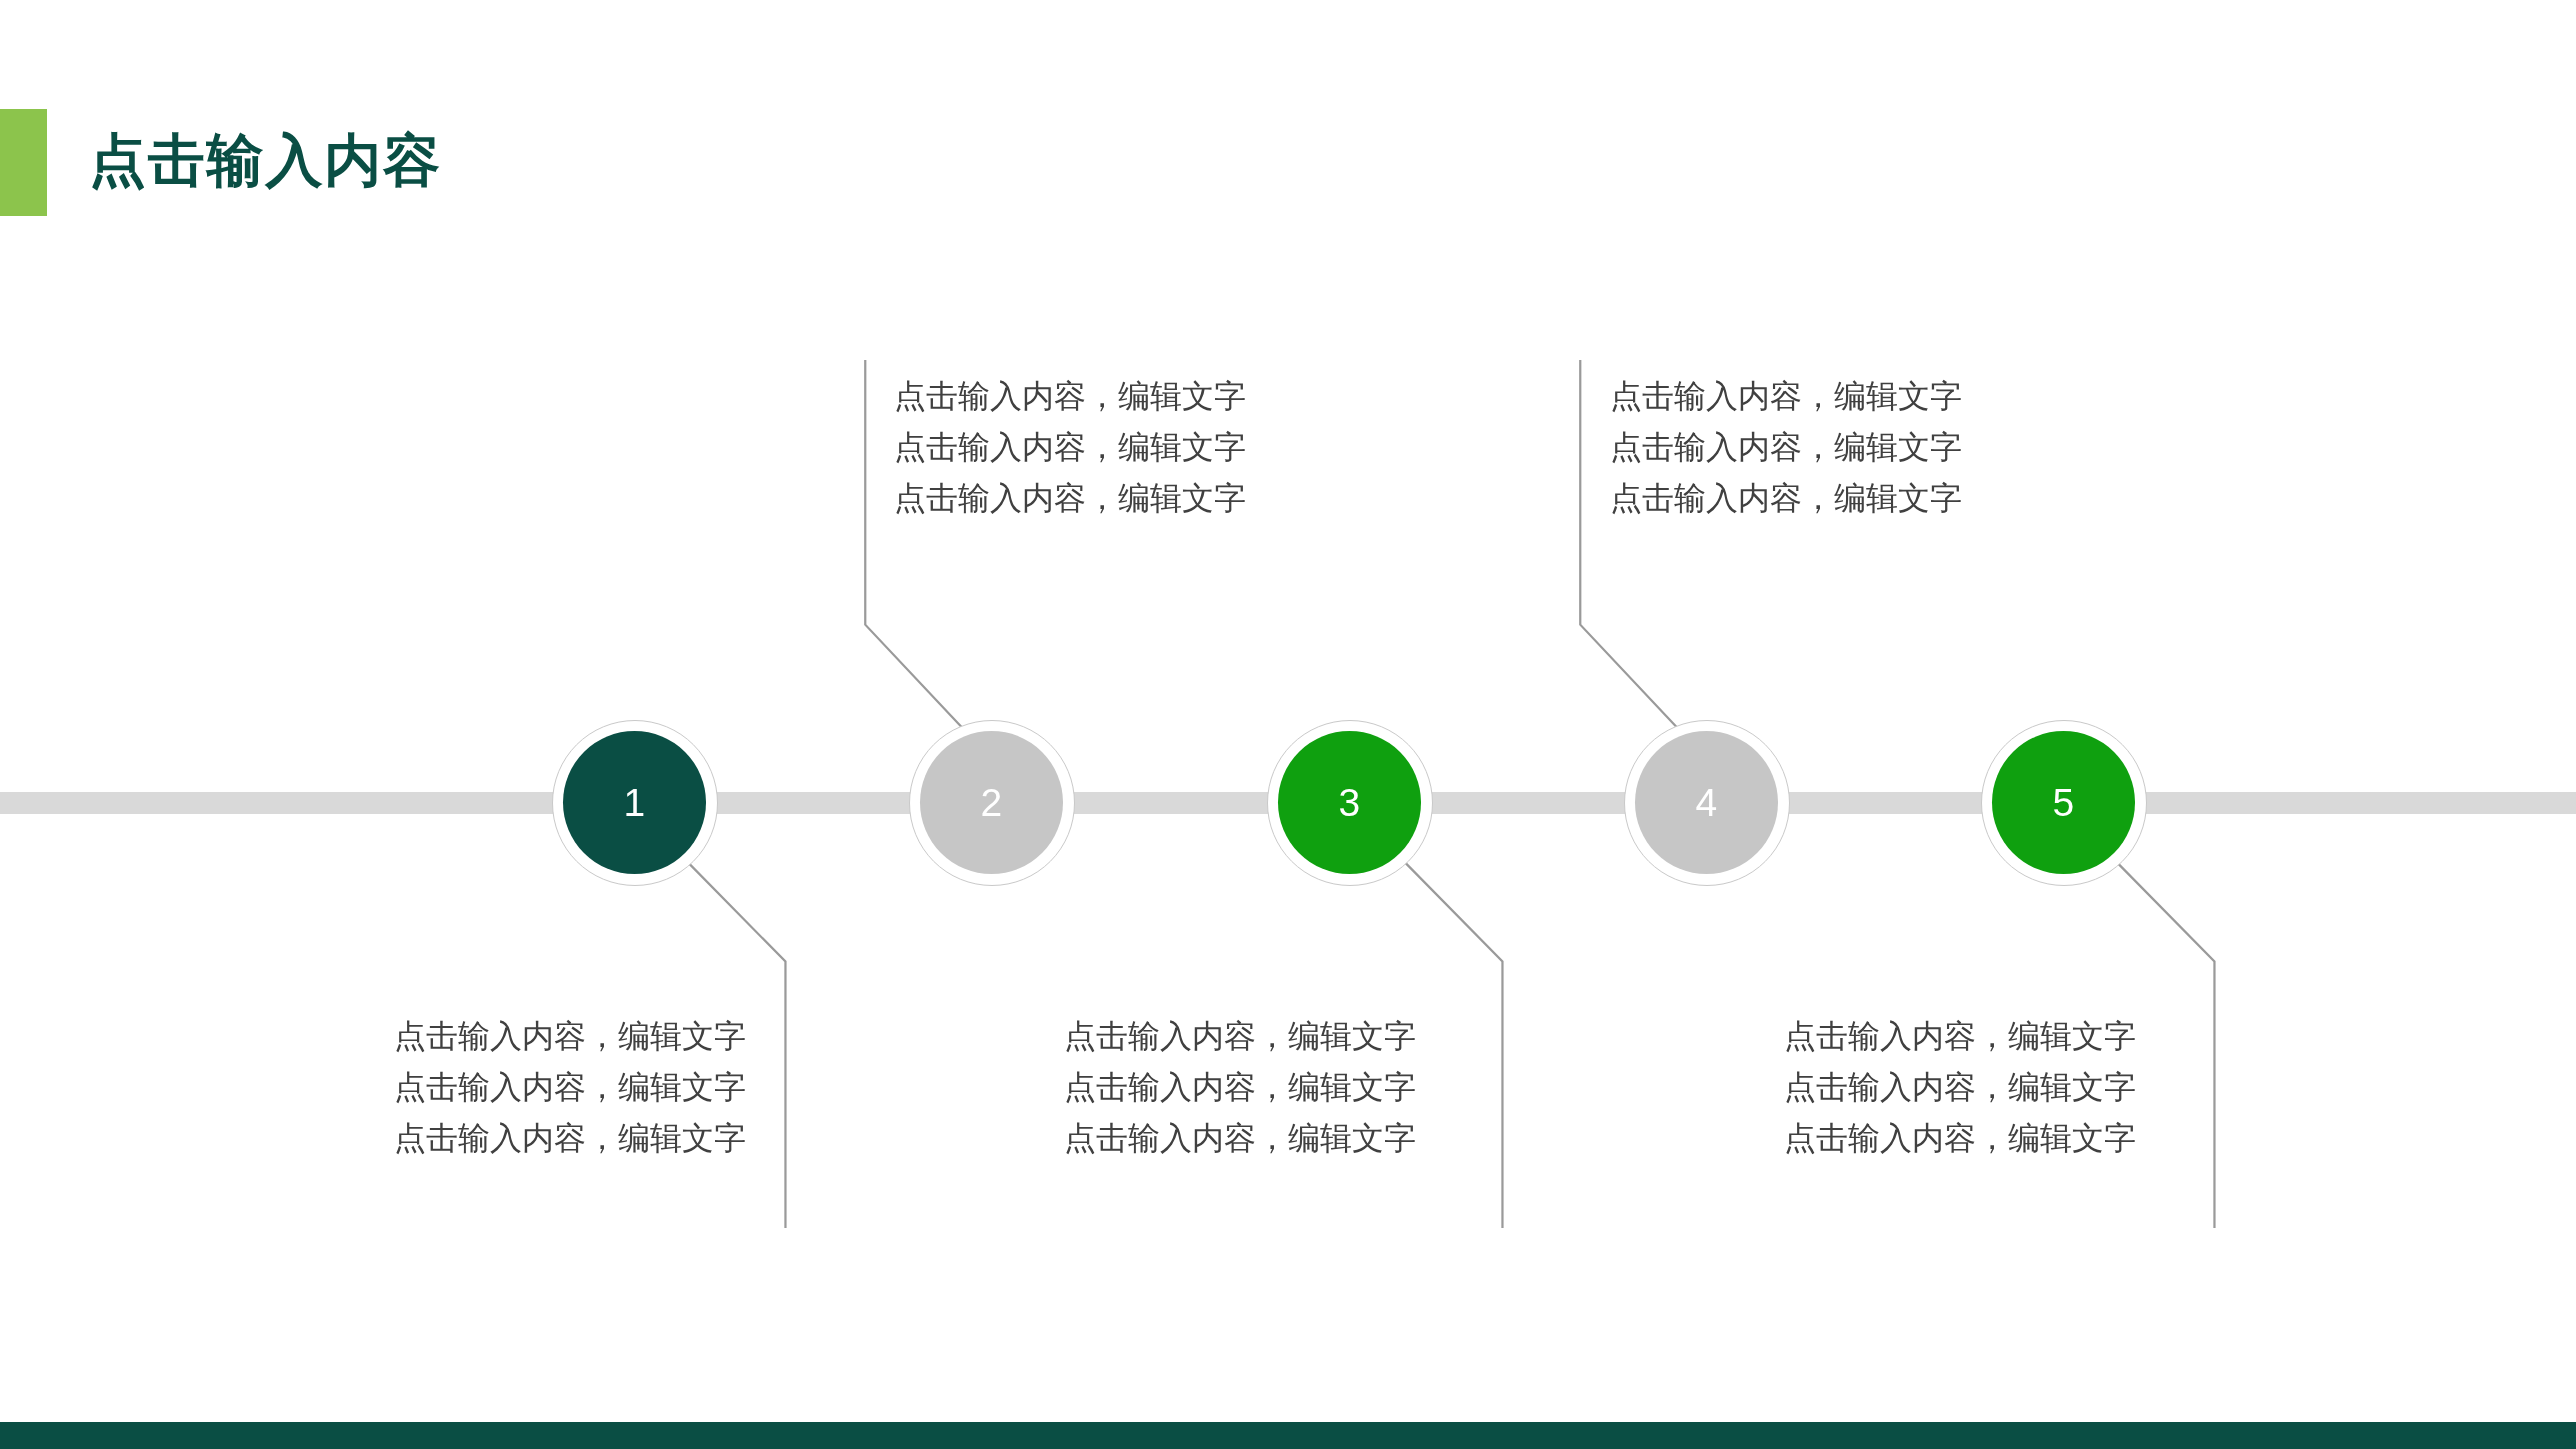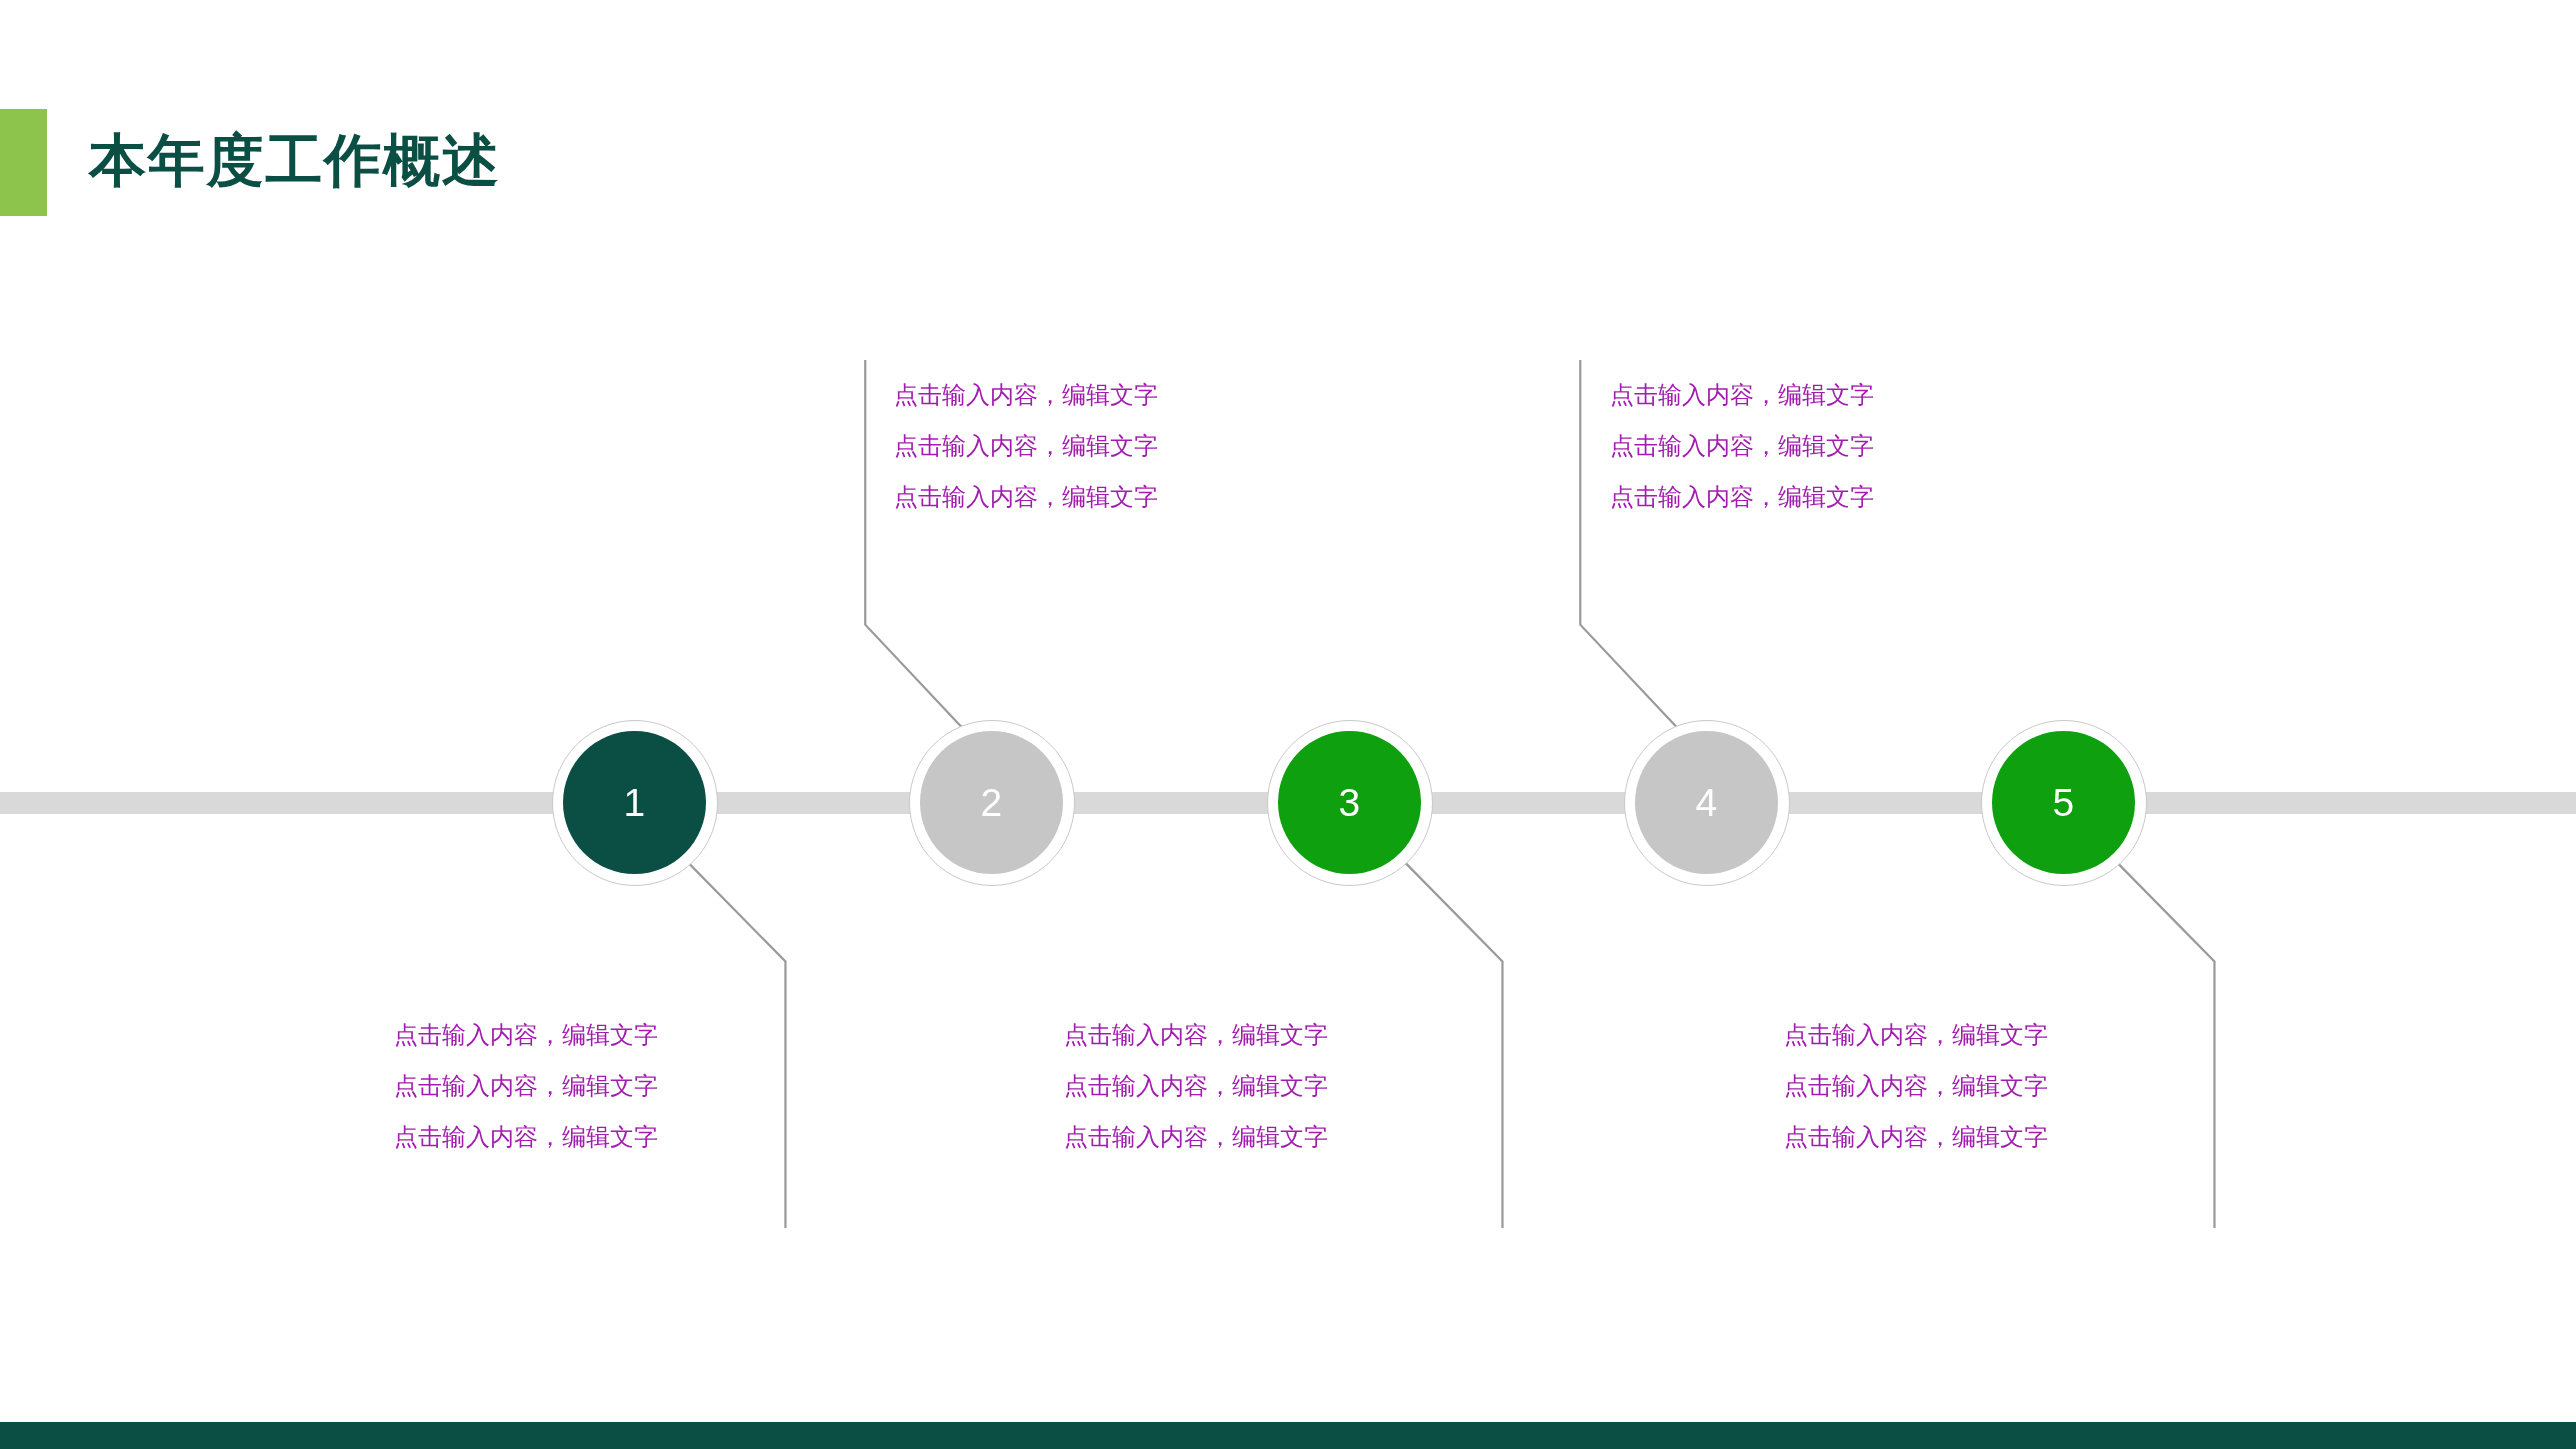--- a/index.html
+++ b/index.html
@@ -88,42 +88,42 @@
     stroke: #9A9A9A;
     stroke-width: 2.5;
   }
 
   
   .text-block {
     position: absolute;
     z-index: 3;
   }
   .text-line {
-    color: #a21caf;
-    font-size: 24px;
+    color: #404040;
+    font-size: 32px;
     line-height: 51px;
     white-space: nowrap;
-    font-family: Liberation Mono, monospace;
+    font-family: Liberation Sans, sans-serif;
   }
 
   
   #footer-bar {
     position: absolute;
     left: 0;
     top: 1422px;
     width: 2576px;
     height: 27px;
     background: #0A4E44;
   }
 </style>
 </head>
 <body>
 
 <div id="title-accent-bar"></div>
-<div id="page-title">本年度工作概述</div>
+<div id="page-title">点击输入内容</div>
 
 <div id="timeline-rail"></div>
 
 <svg class="connector-svg" style="left:680px; top:854px;" width="143" height="376" viewBox="0 0 160 420">
   <path class="connector-path" d="M 2 2 L 118 120 L 118 418"></path>
 </svg>
 
 <svg class="connector-svg" style="left:859px; top:358px;" width="143" height="376" viewBox="0 0 160 420">
   <path class="connector-path" d="M 7 2 L 7 298 L 120 418"></path>
 </svg>

